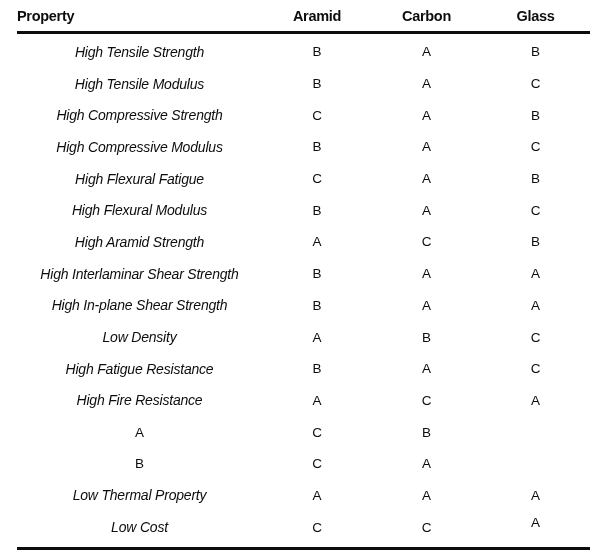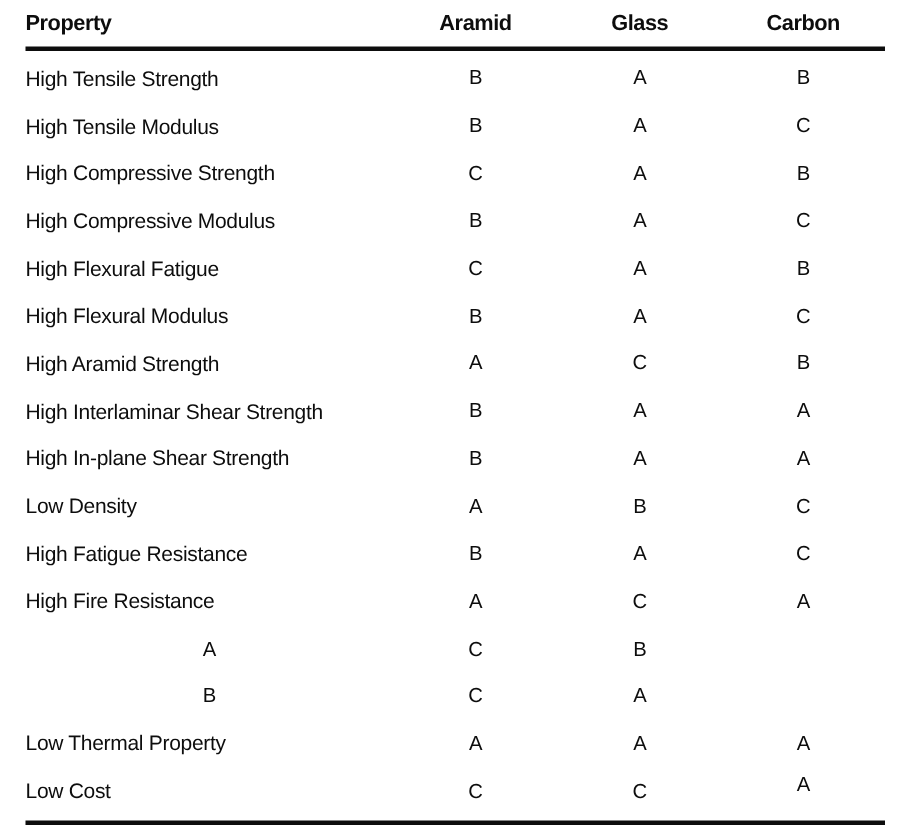--- a/index.html
+++ b/index.html
@@ -41,35 +41,36 @@
     border-bottom: 3px solid #0d0d0d;
   }
   .tr { height: 31.7px; }
   .td {
     font-size: 13.5px;
     letter-spacing: -0.2px;
     text-align: center;
     white-space: nowrap;
   }
   .td.prop {
-    text-align: left;
+    text-align: center;
     font-size: 14px;
+    font-style: italic;
   }
   
   .tr:last-child .td:nth-child(4) { transform: translateY(-5px); }
 </style>
 </head>
 <body>
 
 <div class="page">
   <div class="thead">
     <div class="th prop">Property</div>
     <div class="th">Aramid</div>
+    <div class="th">Carbon</div>
     <div class="th">Glass</div>
-    <div class="th">Carbon</div>
   </div>
   <div class="tbody" id="tbody">
       <div class="tr">
         <div class="td prop">High Tensile Strength</div>
         <div class="td">B</div>
         <div class="td">A</div>
         <div class="td">B</div>
       </div>
       <div class="tr">
         <div class="td prop">High Tensile Modulus</div>

